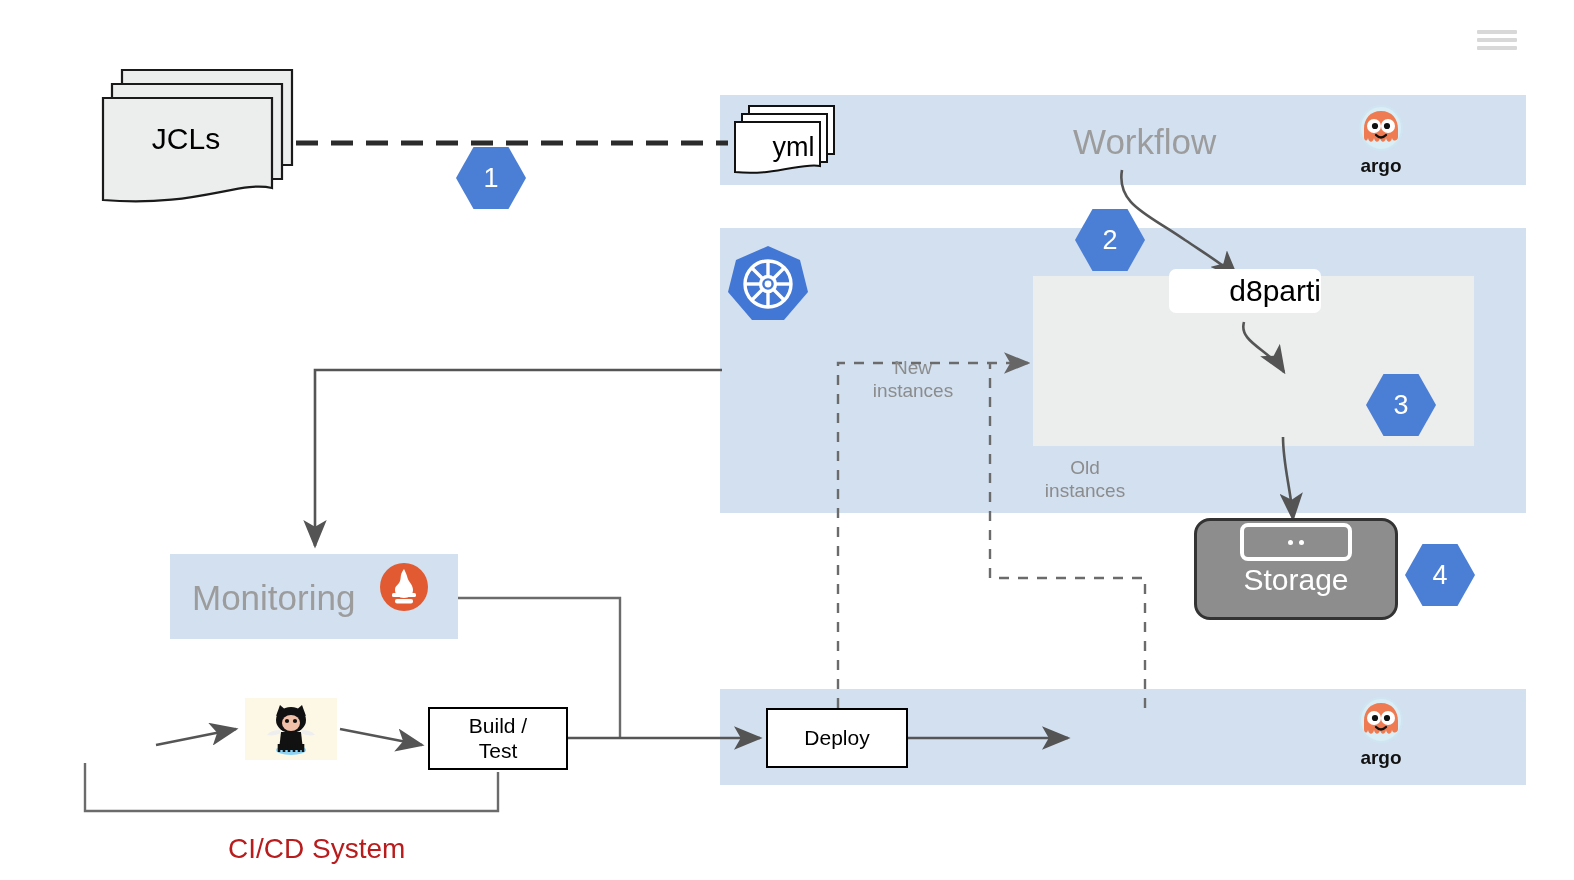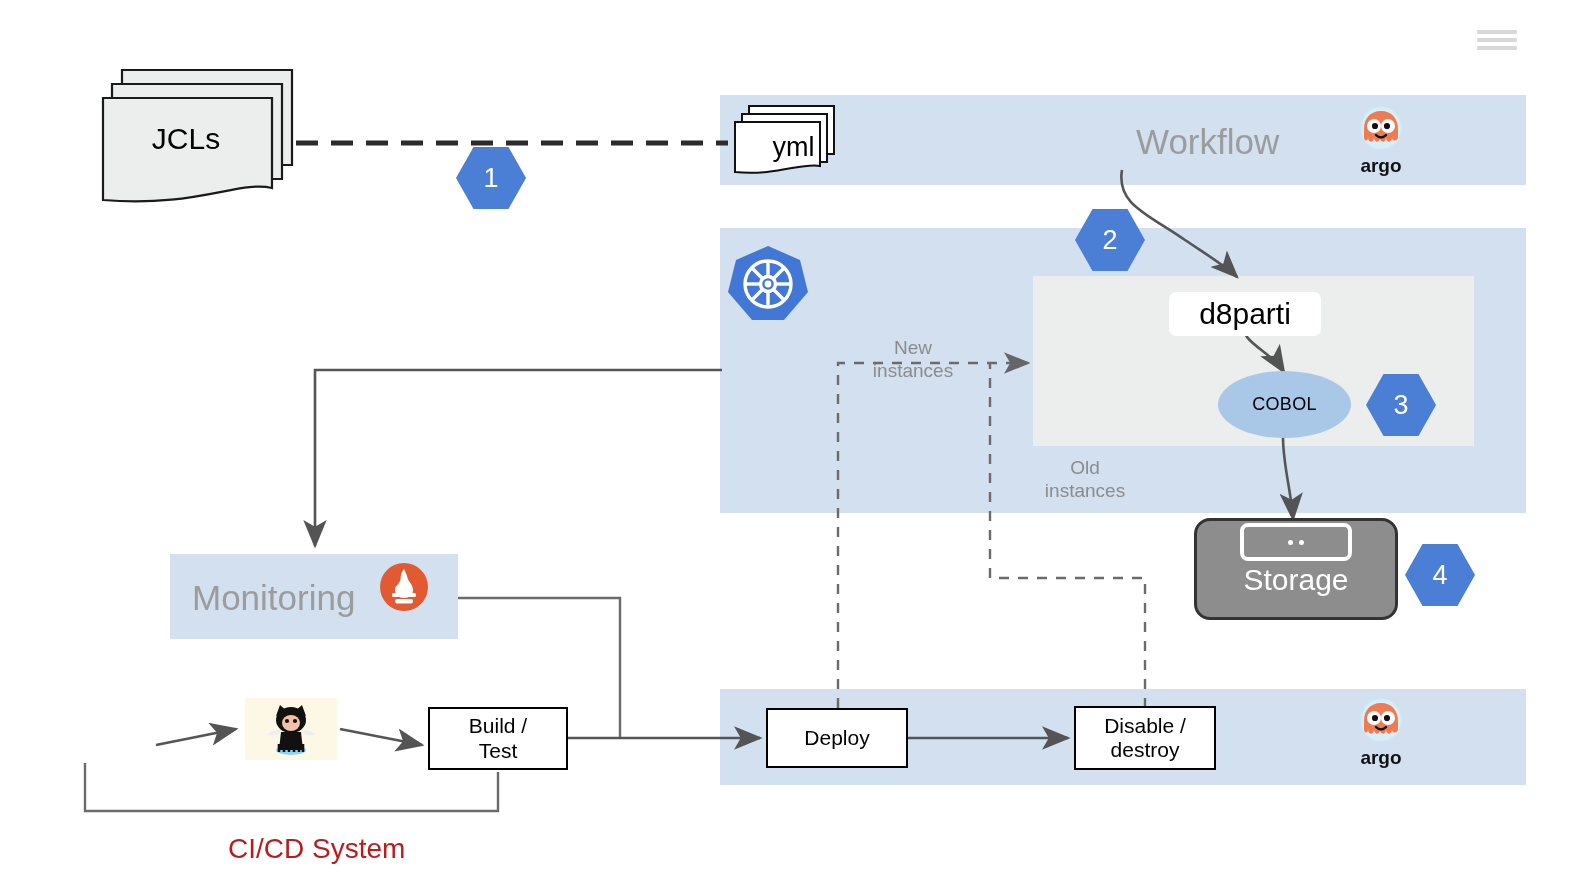--- a/index.html
+++ b/index.html
@@ -146,37 +146,34 @@
 
   <div class="docstack" style="left:733px;top:102px;width:110px;height:82px;">
     <svg width="110" height="82" viewBox="0 0 110 82">
       <path d="M16,4 L101,4 L101,52 L16,52 Z" fill="#fff" stroke="#111" stroke-width="2"></path>
       <path d="M9,12 L94,12 L94,60 L9,60 Z" fill="#fff" stroke="#111" stroke-width="2"></path>
       <path d="M2,20 L87,20 L87,64 C70,60 44,74 2,70 Z" fill="#fff" stroke="#111" stroke-width="2"></path>
     </svg>
     <div class="txt" style="left:18px;top:30px;width:85px;text-align:center;font-size:27px;">yml</div>
   </div>
 
-  <div class="bandlabel big" style="left:1136px;top:122px;">Workflow</div>
+  <div class="bandlabel big" style="left:1073px;top:122px;">Workflow</div>
 
   <div class="bandlabel big" style="left:192px;top:578px;">Monitoring</div>
 
-  <div class="smalllabel" style="left:858px;top:336px;width:110px;">New
+  <div class="smalllabel" style="left:858px;top:356px;width:110px;">New
 instances</div>
 
   <div class="smalllabel" style="left:1030px;top:456px;width:110px;">Old
 instances</div>
 
-  <div class="pill" style="left:1169px;top:292px;width:152px;height:44px;">
+  <div class="pill" style="left:1169px;top:269px;width:152px;height:44px;justify-content:flex-end;">
     <span>d8parti</span>
   </div>
 
-  <div class="ellipse" style="left:1218px;top:371px;width:133px;height:67px;">
-    <span>COBOL</span>
-  </div>
 
   <div class="storage" style="left:1194px;top:518px;width:198px;height:96px;">
     <div class="slot">
       <i></i>
       <i></i>
     </div>
     <div class="lbl">Storage</div>
   </div>
 
 
@@ -199,24 +196,20 @@
 
   <div class="node boxnode" style="left:428px;top:707px;width:140px;height:63px;white-space:pre-line;">
     <span>Build /
 Test</span>
   </div>
 
   <div class="node boxnode" style="left:766px;top:708px;width:142px;height:60px;white-space:pre-line;">
     <span>Deploy</span>
   </div>
 
-  <div class="node boxnode" style="left:1074px;top:706px;width:142px;height:64px;white-space:pre-line;">
-    <span>Disable /
-destroy</span>
-  </div>
 
   <div class="cicd-caption" style="left:228px;top:833px;">CI/CD System</div>
 
   <div class="logo" style="left:1345px;top:104px;width:72px;height:72px;">
     <svg width="72" height="72" viewBox="0 0 72 72">
       <ellipse cx="36" cy="24" rx="21" ry="22" fill="#ddeef6" opacity="0.85"></ellipse>
       <ellipse cx="36" cy="24" rx="21" ry="22" fill="none" stroke="#cfe6f2" stroke-width="2"></ellipse>
       <path d="M36,7 C25,7 19,15 19,25 L19,33 C19,37 22,38 23,34 C24,39 28,39 29,34
                C30,39 34,39 35,34 C36,39 40,39 41,34 C42,39 46,39 47,34 C48,38 53,37 53,33
                L53,25 C53,15 47,7 36,7 Z" fill="#ef7b52"></path>

